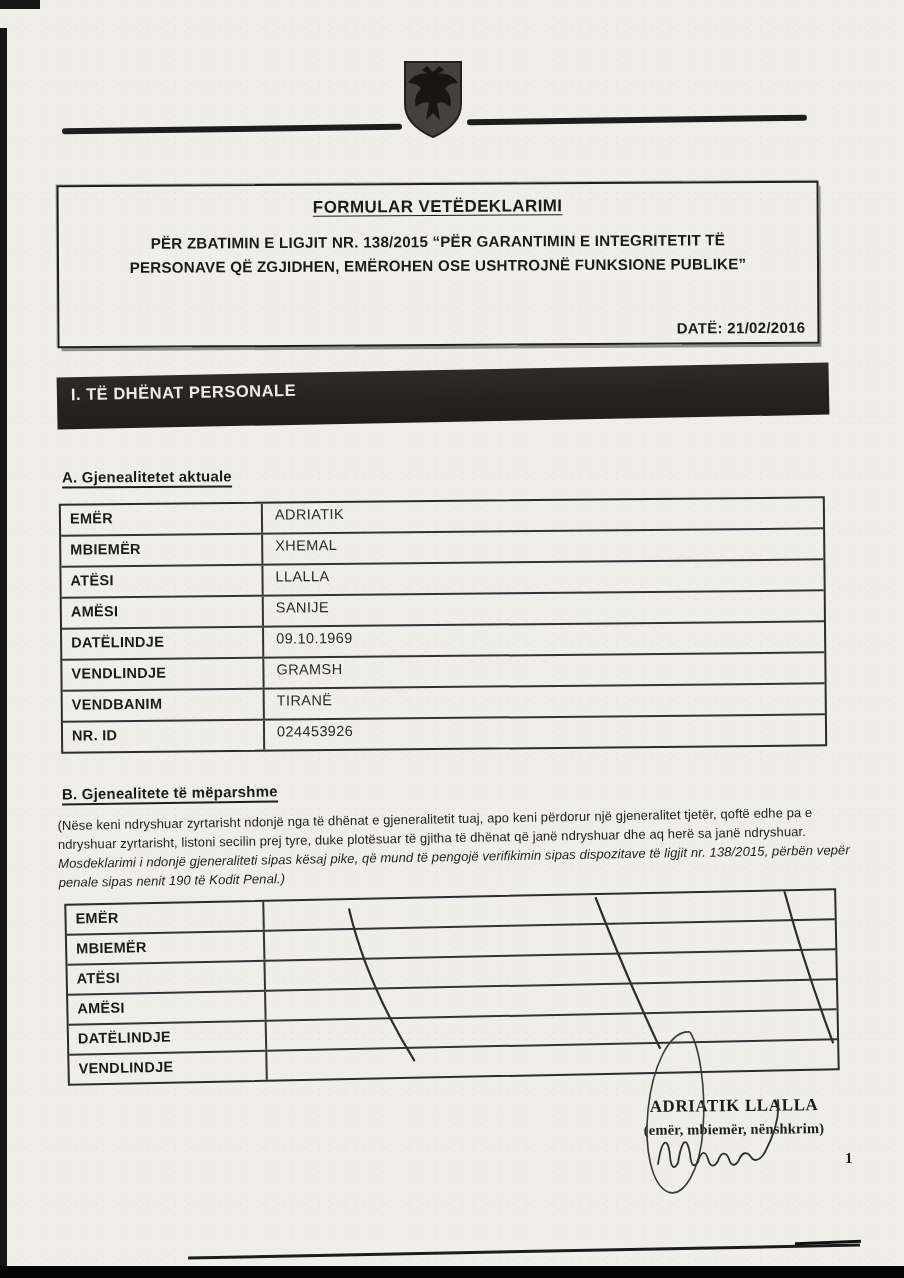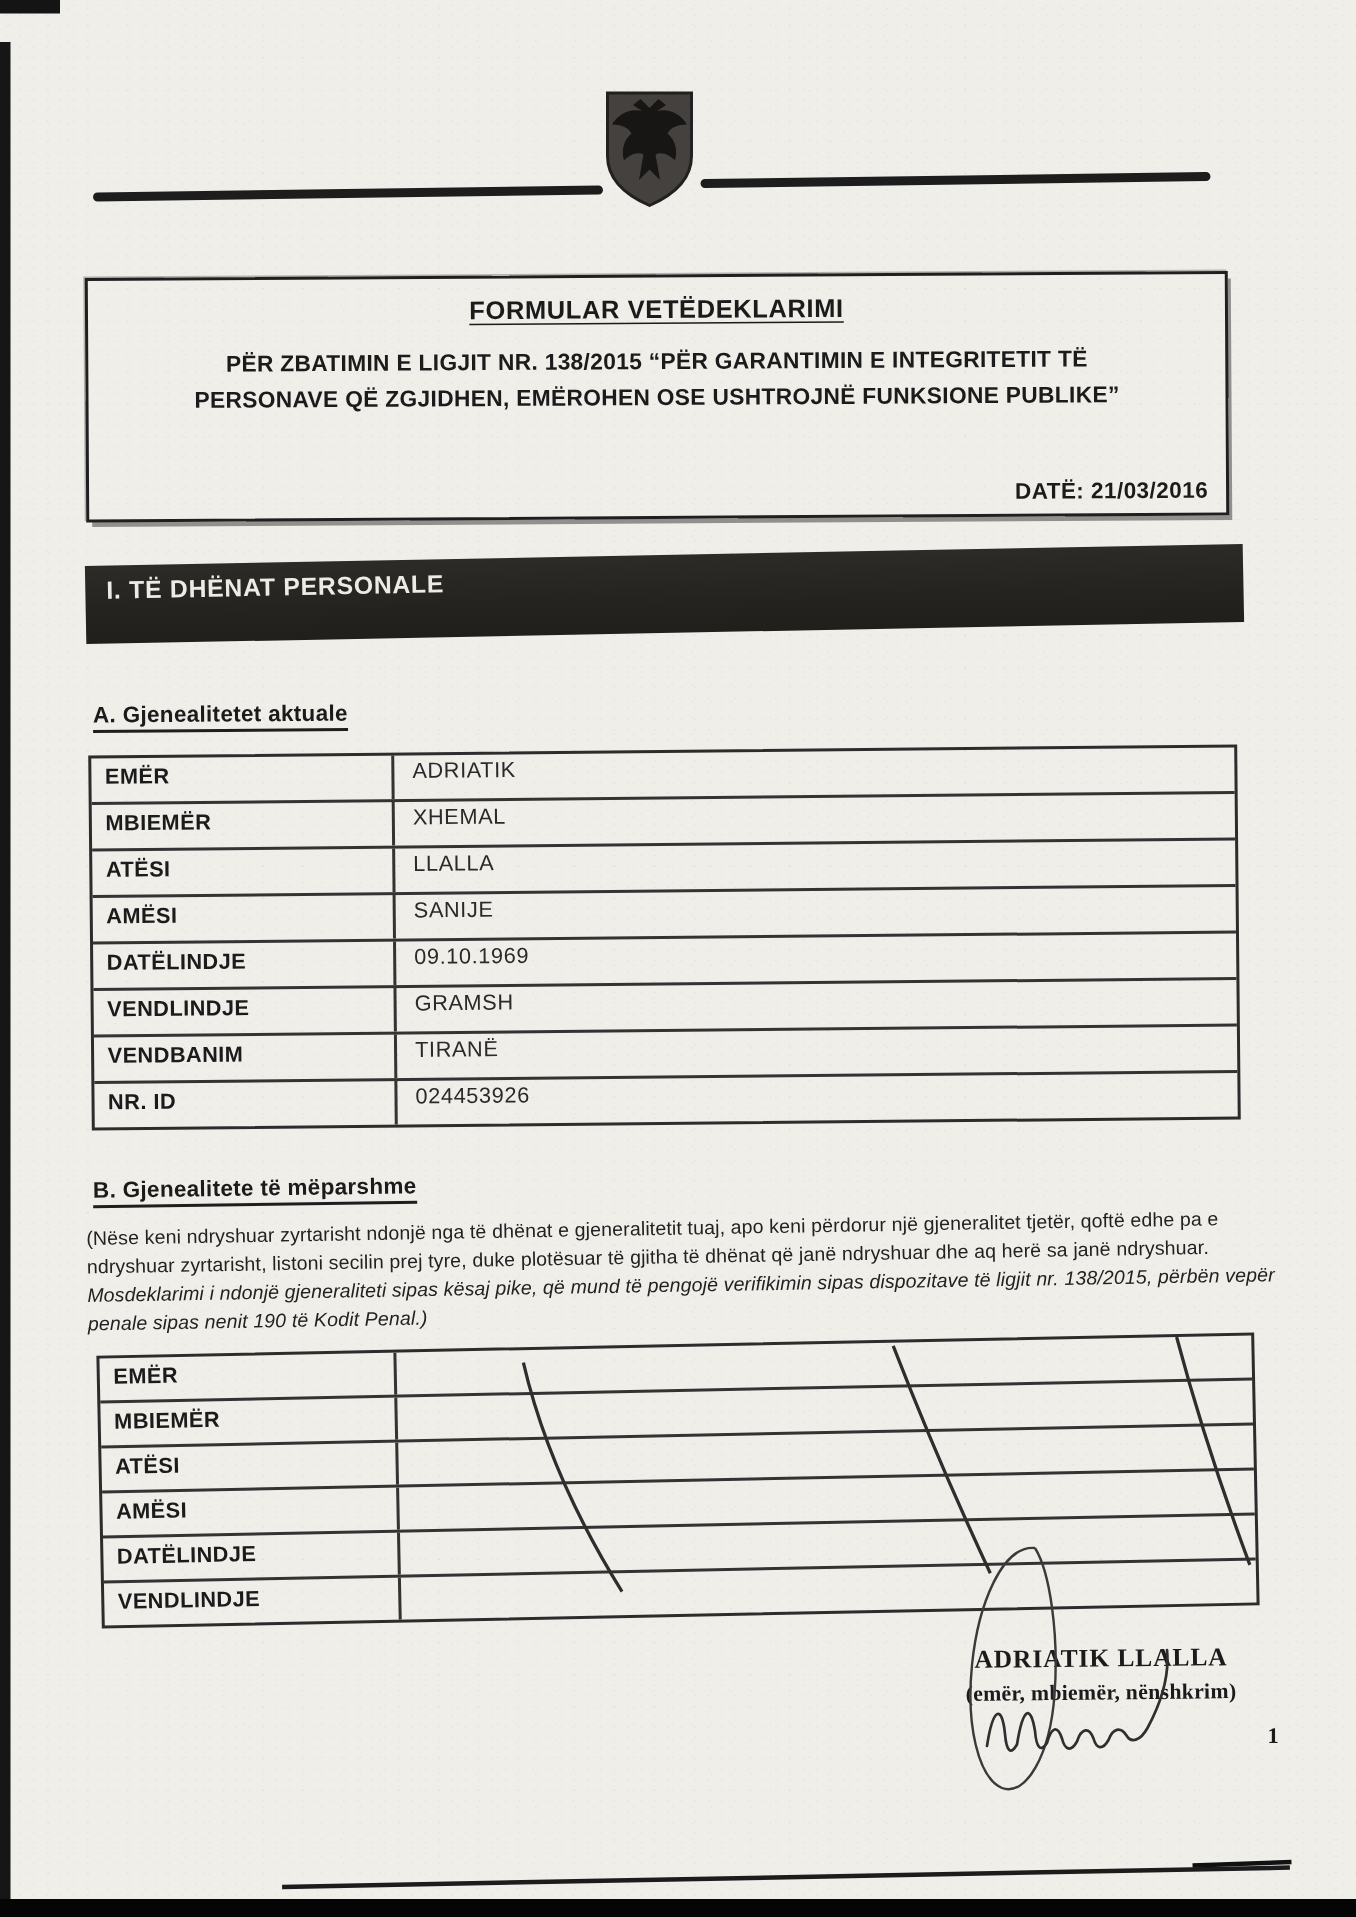--- a/index.html
+++ b/index.html
@@ -116,21 +116,21 @@
     <path d="M2,2 H58 V44 C58,60 46,70 30,77 C14,70 2,60 2,44 Z" fill="#44413e" stroke="#23211f" stroke-width="2"></path>
     <path d="M30,12 L24,6 L19,10 L25,14 C17,12 9,16 5,23 C11,23 16,25 18,29 C13,33 11,40 13,47 C17,43 22,41 26,43 L23,60 L30,53 L37,60 L34,43 C38,41 43,43 47,47 C49,40 47,33 42,29 C44,25 49,23 55,23 C51,16 43,12 35,14 L41,10 L36,6 Z" fill="#171615"></path>
   </svg>
 
   <div class="abs rule rule-left"></div>
   <div class="abs rule rule-right"></div>
 
   <div class="abs title-box">
     <div class="doc-title">FORMULAR VETËDEKLARIMI</div>
     <div class="doc-subtitle">PËR ZBATIMIN E LIGJIT NR. 138/2015 “PËR GARANTIMIN E INTEGRITETIT TË PERSONAVE QË ZGJIDHEN, EMËROHEN OSE USHTROJNË FUNKSIONE PUBLIKE”</div>
-    <div class="doc-date">DATË: 21/03/2016</div>
+    <div class="doc-date">DATË: 21/02/2016</div>
   </div>
 
   <div class="abs banner">
     <span>I. TË DHËNAT PERSONALE</span>
   </div>
 
   <div class="abs head-a">
     <span class="sub-heading">A. Gjenealitetet aktuale</span>
   </div>
 

